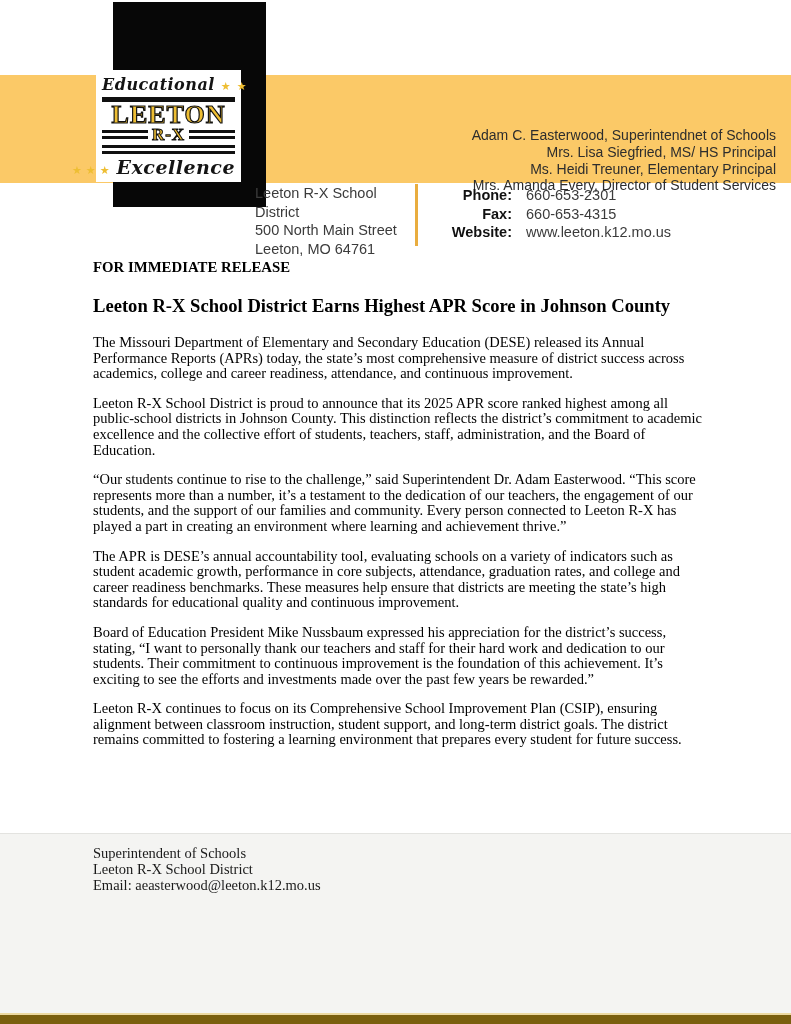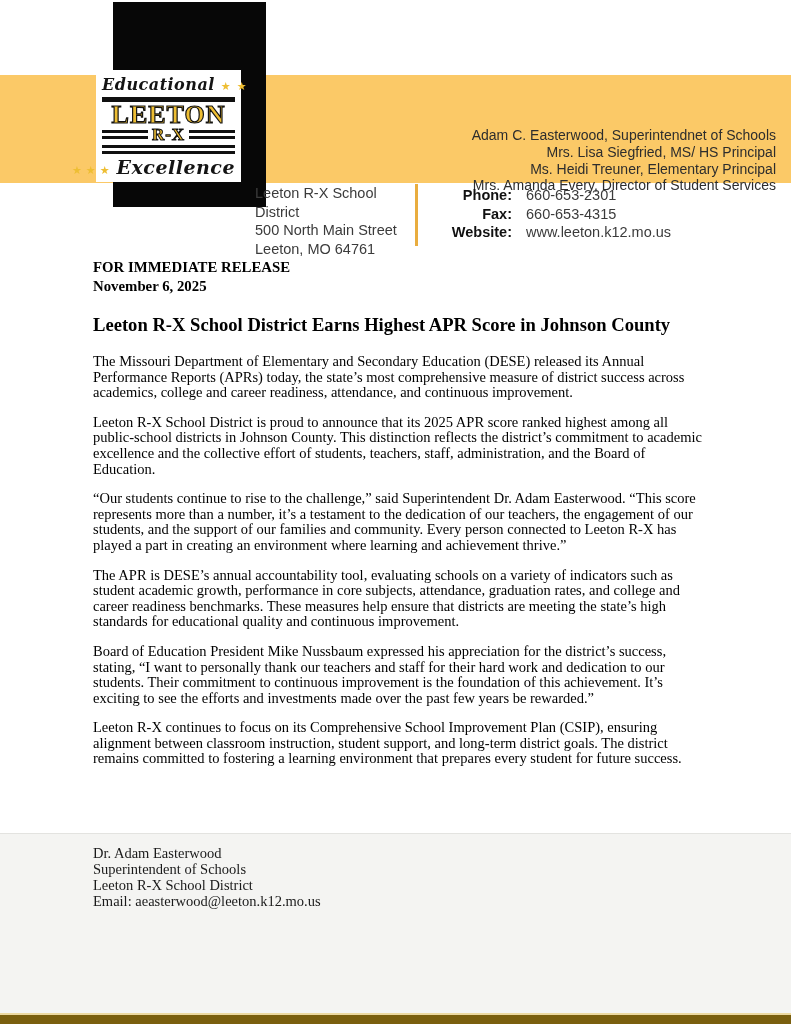--- a/index.html
+++ b/index.html
@@ -246,33 +246,31 @@
     <div class="contact-label">Phone:</div>
     <div class="contact-value">660-653-2301</div>
     <div class="contact-label">Fax:</div>
     <div class="contact-value">660-653-4315</div>
     <div class="contact-label">Website:</div>
     <div class="contact-value">www.leeton.k12.mo.us</div>
   </div>
 
   <div class="content">
     <div class="release-line">FOR IMMEDIATE RELEASE</div>
-    <div class="release-line">November 6, 2025</div>
     <div class="headline">Leeton R-X School District Earns Highest APR Score in Johnson County</div>
     <p class="body-par">The Missouri Department of Elementary and Secondary Education (DESE) released its Annual Performance Reports (APRs) today, the state’s most comprehensive measure of district success across academics, college and career readiness, attendance, and continuous improvement.</p>
     <p class="body-par">Leeton R-X School District is proud to announce that its 2025 APR score ranked highest among all public-school districts in Johnson County. This distinction reflects the district’s commitment to academic excellence and the collective effort of students, teachers, staff, administration, and the Board of Education.</p>
     <p class="body-par">“Our students continue to rise to the challenge,” said Superintendent Dr. Adam Easterwood. “This score represents more than a number, it’s a testament to the dedication of our teachers, the engagement of our students, and the support of our families and community. Every person connected to Leeton R-X has played a part in creating an environment where learning and achievement thrive.”</p>
     <p class="body-par">The APR is DESE’s annual accountability tool, evaluating schools on a variety of indicators such as student academic growth, performance in core subjects, attendance, graduation rates, and college and career readiness benchmarks. These measures help ensure that districts are meeting the state’s high standards for educational quality and continuous improvement.</p>
     <p class="body-par">Board of Education President Mike Nussbaum expressed his appreciation for the district’s success, stating, “I want to personally thank our teachers and staff for their hard work and dedication to our students. Their commitment to continuous improvement is the foundation of this achievement. It’s exciting to see the efforts and investments made over the past few years be rewarded.”</p>
     <p class="body-par">Leeton R-X continues to focus on its Comprehensive School Improvement Plan (CSIP), ensuring alignment between classroom instruction, student support, and long-term district goals. The district remains committed to fostering a learning environment that prepares every student for future success.</p>
   </div>
 
   <div class="sig-band"></div>
   <div class="sig-block">
-    <div>Dr. Adam Easterwood</div>
     <div>Superintendent of Schools</div>
     <div>Leeton R-X School District</div>
     <div>Email: aeasterwood@leeton.k12.mo.us</div>
   </div>
 
   <div class="footer-strip"></div>
 
 </div>
 
 </body></html>

